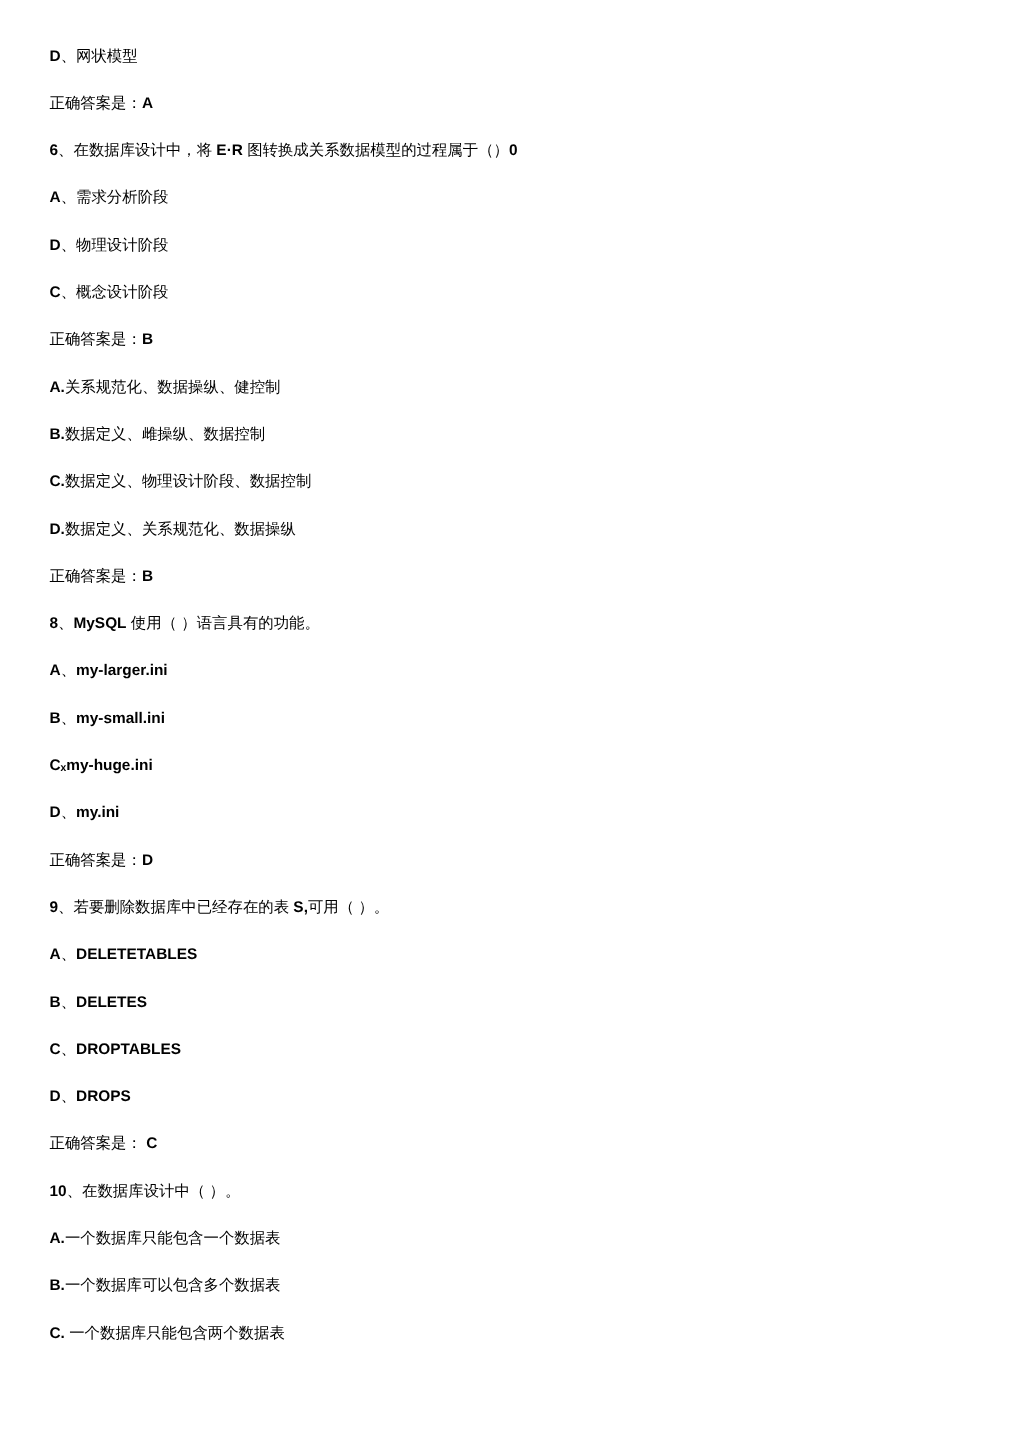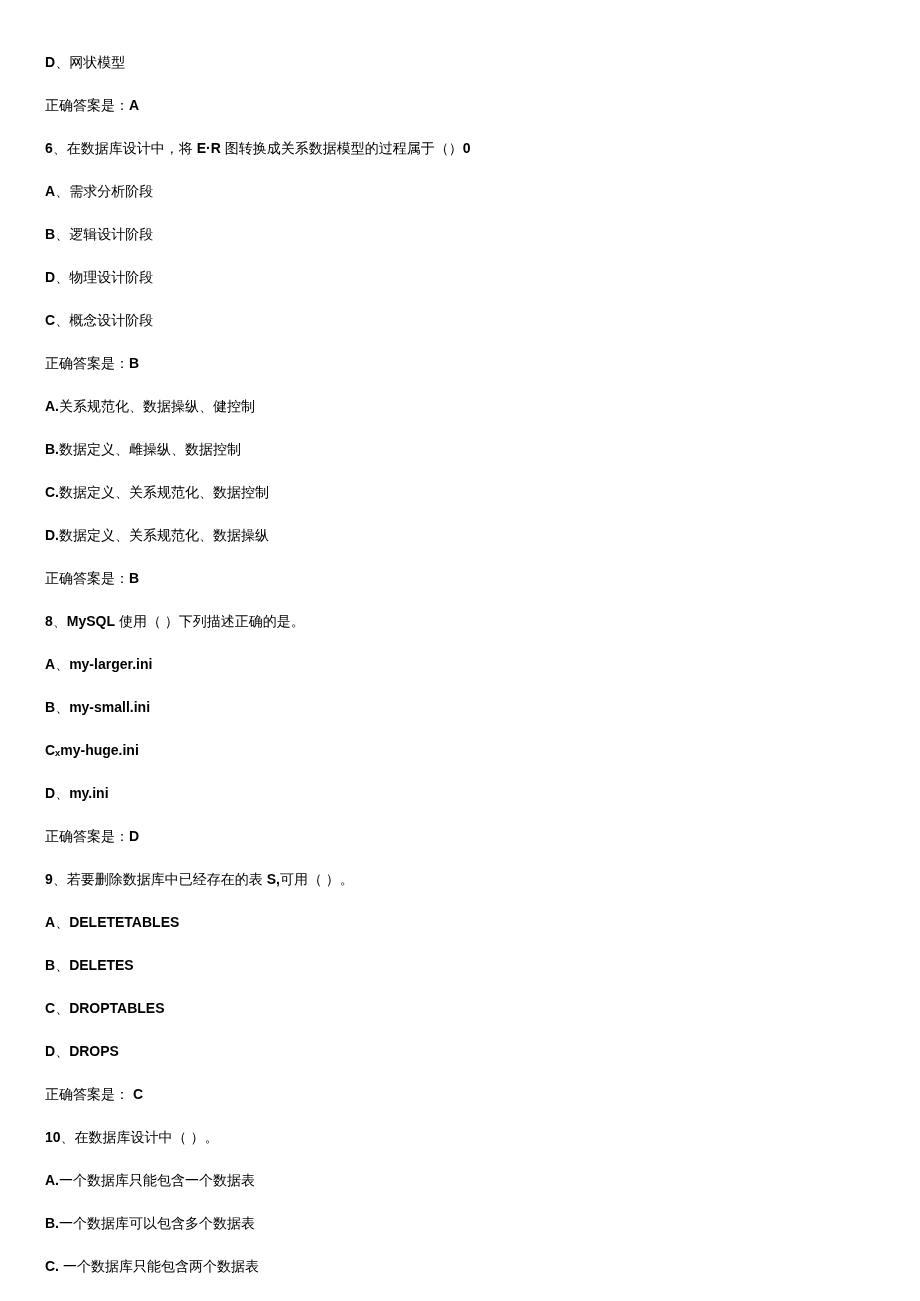--- a/index.html
+++ b/index.html
@@ -11,44 +11,42 @@
       background: #ffffff;
       font-family: "Microsoft YaHei", "SimSun", Arial, sans-serif;
       padding: 40px 45px;
       width: 920px;
       font-size: 14px;
       line-height: 1.5;
       color: #000;
     }
     .line {
       margin-bottom: 22px;
-      margin-top: 12px;
     }
     .bold {
       font-weight: bold;
     }
   </style>
 </head>
 <body>
 
 <div id="content">
     <div class="line"><span class="bold">D</span><span>、网状模型</span></div>
     <div class="line"><span>正确答案是：</span><span class="bold">A</span></div>
     <div class="line"><span class="bold">6</span><span>、在数据库设计中，将 </span><span class="bold">E·R</span><span> 图转换成关系数据模型的过程属于（）</span><span class="bold">0</span></div>
     <div class="line"><span class="bold">A</span><span>、需求分析阶段</span></div>
-    <div class="line"><span class="bold">B</span><span>、逻辑设计阶段</span></div>
     <div class="line"><span class="bold">D</span><span>、物理设计阶段</span></div>
     <div class="line"><span class="bold">C</span><span>、概念设计阶段</span></div>
     <div class="line"><span>正确答案是：</span><span class="bold">B</span></div>
     <div class="line"><span class="bold">A.</span><span>关系规范化、数据操纵、健控制</span></div>
     <div class="line"><span class="bold">B.</span><span>数据定义、雌操纵、数据控制</span></div>
-    <div class="line"><span class="bold">C.</span><span>数据定义、关系规范化、数据控制</span></div>
+    <div class="line"><span class="bold">C.</span><span>数据定义、物理设计阶段、数据控制</span></div>
     <div class="line"><span class="bold">D.</span><span>数据定义、关系规范化、数据操纵</span></div>
     <div class="line"><span>正确答案是：</span><span class="bold">B</span></div>
-    <div class="line"><span class="bold">8</span><span>、</span><span class="bold">MySQL</span><span> 使用（ ）下列描述正确的是。</span></div>
+    <div class="line"><span class="bold">8</span><span>、</span><span class="bold">MySQL</span><span> 使用（ ）语言具有的功能。</span></div>
     <div class="line"><span class="bold">A</span><span>、</span><span class="bold">my-larger.ini</span></div>
     <div class="line"><span class="bold">B</span><span>、</span><span class="bold">my-small.ini</span></div>
     <div class="line"><span class="bold">Cₓmy-huge.ini</span></div>
     <div class="line"><span class="bold">D</span><span>、</span><span class="bold">my.ini</span></div>
     <div class="line"><span>正确答案是：</span><span class="bold">D</span></div>
     <div class="line"><span class="bold">9</span><span>、若要删除数据库中已经存在的表 </span><span class="bold">S,</span><span>可用（ ）。</span></div>
     <div class="line"><span class="bold">A</span><span>、</span><span class="bold">DELETETABLES</span></div>
     <div class="line"><span class="bold">B</span><span>、</span><span class="bold">DELETES</span></div>
     <div class="line"><span class="bold">C</span><span>、</span><span class="bold">DROPTABLES</span></div>
     <div class="line"><span class="bold">D</span><span>、</span><span class="bold">DROPS</span></div>

